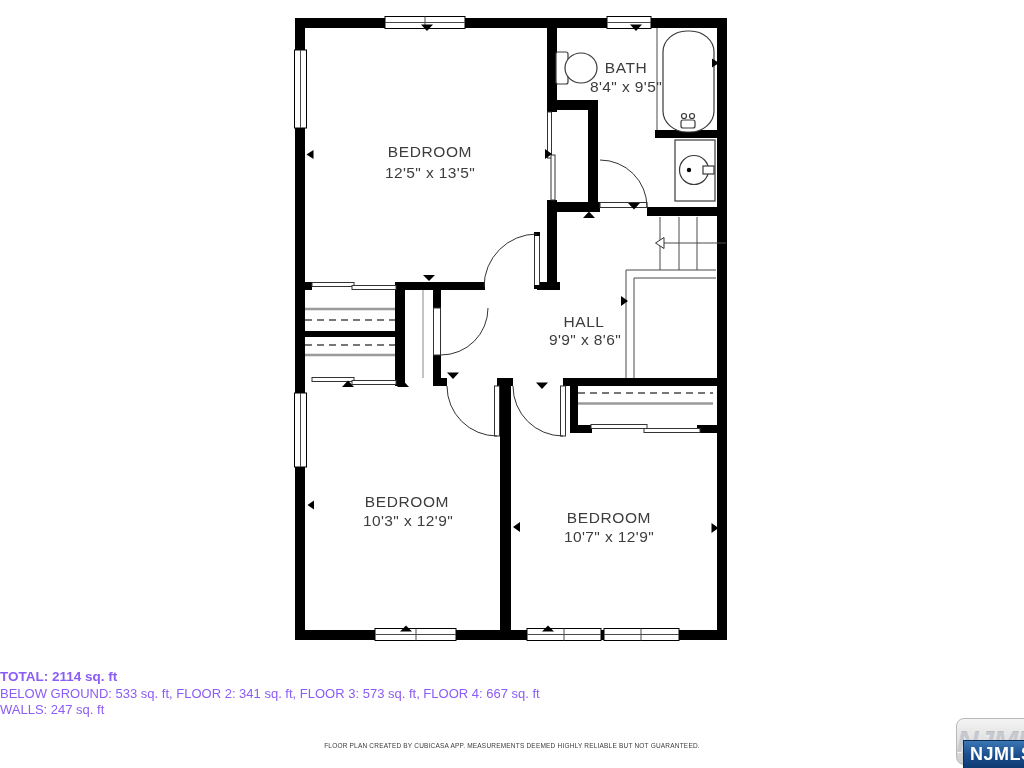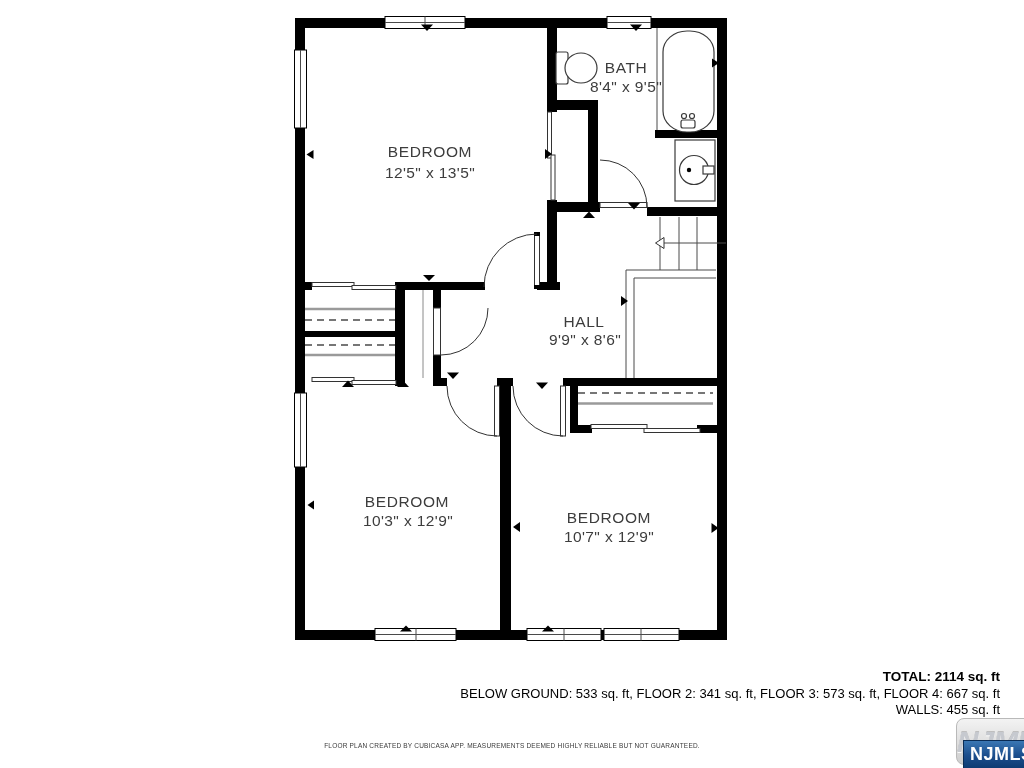--- a/index.html
+++ b/index.html
@@ -12,23 +12,23 @@
   .w{fill:#000;}
   .thin{fill:none;stroke:#4a4a4a;stroke-width:1;}
   .gray{fill:none;stroke:#8a8a8a;stroke-width:1;}
   .fx{fill:#fff;stroke:#3a3a3a;stroke-width:1.2;}
   .leaf{fill:#fff;stroke:#333;stroke-width:1;}
   .arc{fill:none;stroke:#333;stroke-width:1;}
   .win{fill:#fff;stroke:#000;stroke-width:1;}
   .mark{fill:#000;}
   .shelf{fill:none;stroke:#9a9a9a;stroke-width:2.5;}
   .rail{fill:none;stroke:#4a4a4a;stroke-width:1.5;stroke-dasharray:7 5;}
-  .summary{position:absolute;left:0;top:669px;width:1000px;text-align:right;color:#000000;}
+  .summary{position:absolute;left:0;top:669px;width:1000px;text-align:left;color:#8b5cf6;}
   .summary .total{font-size:13.5px;font-weight:bold;margin-bottom:2px;}
-  .summary .line{font-size:13px;line-height:15.5px;margin-left:46px;}
+  .summary .line{font-size:13px;line-height:15.5px;}
   .disclaimer{position:absolute;left:0;top:742px;width:1024px;text-align:center;
               font-size:6.5px;color:#3a3a3a;letter-spacing:0.2px;}
   .wm-box{position:absolute;left:956px;top:718px;width:78px;height:45px;border-radius:8px;
           background:linear-gradient(180deg,#f3f3f3,#cdcdcd);border:1px solid #b9b9b9;
           overflow:hidden;text-align:center;line-height:46px;font-weight:bold;font-style:italic;
           font-size:30px;color:#c6c9cf;letter-spacing:-1px;
           text-shadow:0 1px 0 rgba(255,255,255,.85),0 -1px 0 rgba(0,0,0,.18);}
   .badge-box{position:absolute;left:963px;top:740px;width:70px;height:28px;
              background:linear-gradient(180deg,#3a77b4 0%,#1c4f8e 50%,#0c3a70 100%);
              border:1px solid #0a2c55;color:#fff;font-weight:bold;font-size:18px;
@@ -208,20 +208,20 @@
     <text class="room-name" x="407" y="507">BEDROOM</text>
     <text class="room-dims" x="408" y="526">10'3" x 12'9"</text>
     <text class="room-name" x="609" y="523">BEDROOM</text>
     <text class="room-dims" x="609" y="542">10'7" x 12'9"</text>
   </g>
 </svg>
 
 <div class="summary">
   <div class="total">TOTAL: 2114 sq. ft</div>
   <div class="line">BELOW GROUND: 533 sq. ft, FLOOR 2: 341 sq. ft, FLOOR 3: 573 sq. ft, FLOOR 4: 667 sq. ft</div>
-  <div class="line">WALLS: 455 sq. ft</div>
+  <div class="line">WALLS: 247 sq. ft</div>
 </div>
 <div class="disclaimer">FLOOR PLAN CREATED BY CUBICASA APP. MEASUREMENTS DEEMED HIGHLY RELIABLE BUT NOT GUARANTEED.</div>
 
 <div class="wm-box">NJMLS</div>
 <div class="badge-box">NJMLS</div>
 
 </div>
 
 </body></html>

